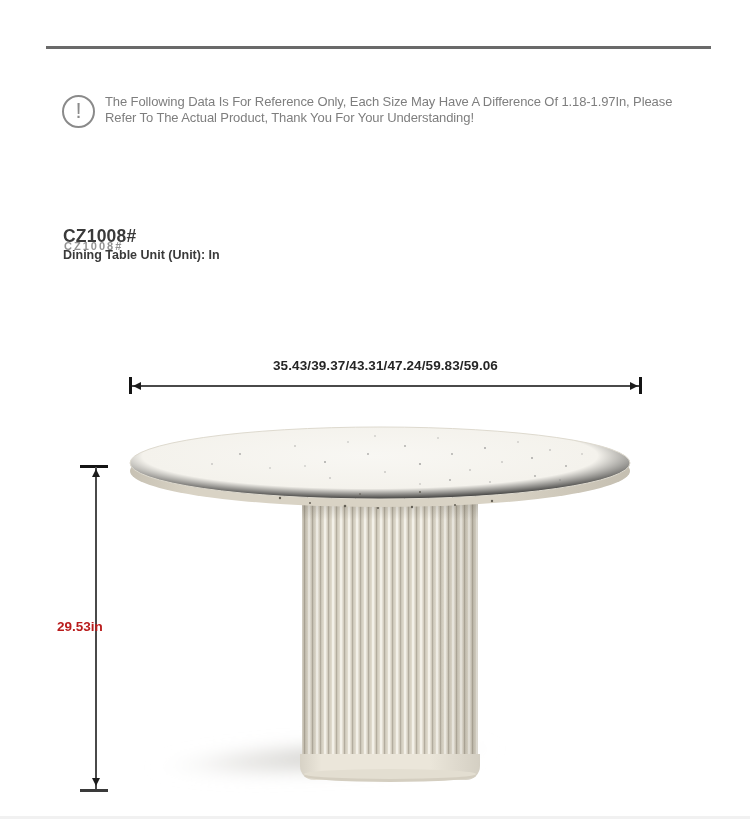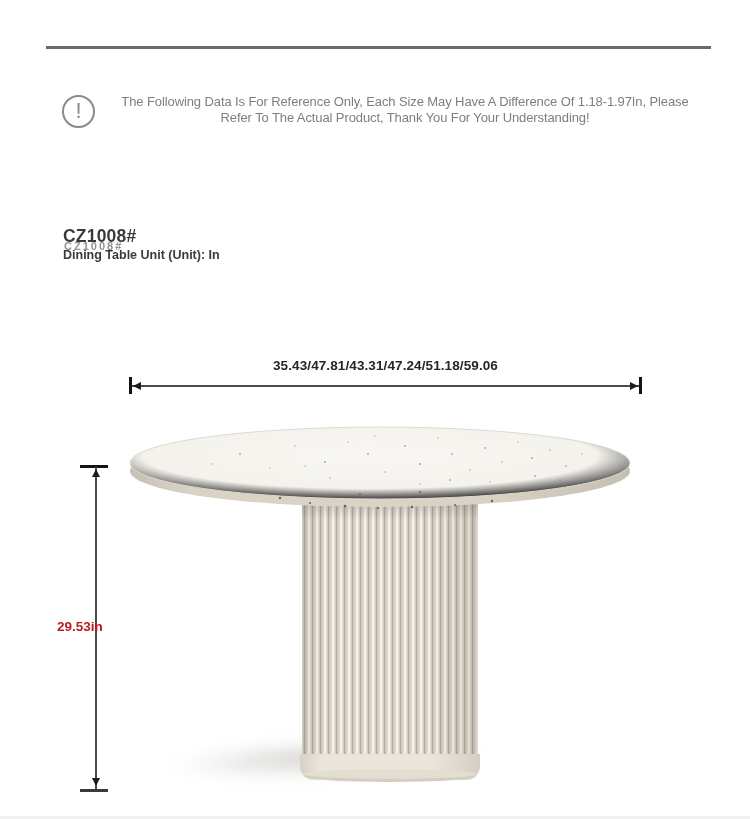--- a/index.html
+++ b/index.html
@@ -11,21 +11,21 @@
   .bottom-divider{position:absolute;left:0;top:816px;width:750px;height:3px;background:#f1f1f1;}
 
   
   .notice-icon{
     position:absolute;left:62px;top:95px;width:33px;height:33px;border:2.5px solid #8a8a8a;
     border-radius:50%;box-sizing:border-box;color:#8a8a8a;font-size:22px;line-height:27px;
     text-align:center;font-weight:400;
   }
   .notice-text{
     position:absolute;left:105px;top:94px;width:600px;color:#7e7e7e;
-    font-size:13px;line-height:15.5px;letter-spacing:-0.1px;text-align:center;
+    font-size:13px;line-height:15.5px;letter-spacing:-0.1px;
   }
 
   
   .product-code{
     position:absolute;left:63px;top:226px;font-size:17.5px;font-weight:700;color:#3a3a3a;
     letter-spacing:0.2px;z-index:2;
   }
   .product-code-ghost{
     position:absolute;left:64px;top:240px;font-size:11px;font-weight:700;color:#6f6f6f;
     opacity:0.75;letter-spacing:2px;z-index:1;
@@ -80,21 +80,21 @@
   <div class="notice-icon">!</div>
   <div class="notice-text">
     <span>The Following Data Is For Reference Only, Each Size May Have A Difference Of 1.18-1.97In, Please Refer</span>
     <span>To The Actual Product, Thank You For Your Understanding!</span>
   </div>
 
   <div class="product-code-ghost">CZ1008#</div>
   <div class="product-code">CZ1008#</div>
   <div class="product-subtitle">Dining Table Unit (Unit): In</div>
 
-  <div class="dim-w-label">35.43/47.81/43.31/47.24/51.18/59.06</div>
+  <div class="dim-w-label">35.43/39.37/43.31/47.24/59.83/59.06</div>
   <div class="dim-w-tick-left"></div>
   <div class="dim-w-tick-right"></div>
   <div class="dim-w-line"></div>
   <div class="dim-w-arrow-left"></div>
   <div class="dim-w-arrow-right"></div>
 
   <div class="dim-h-cap-top"></div>
   <div class="dim-h-cap-bottom"></div>
   <div class="dim-h-line"></div>
   <div class="dim-h-arrow-up"></div>

